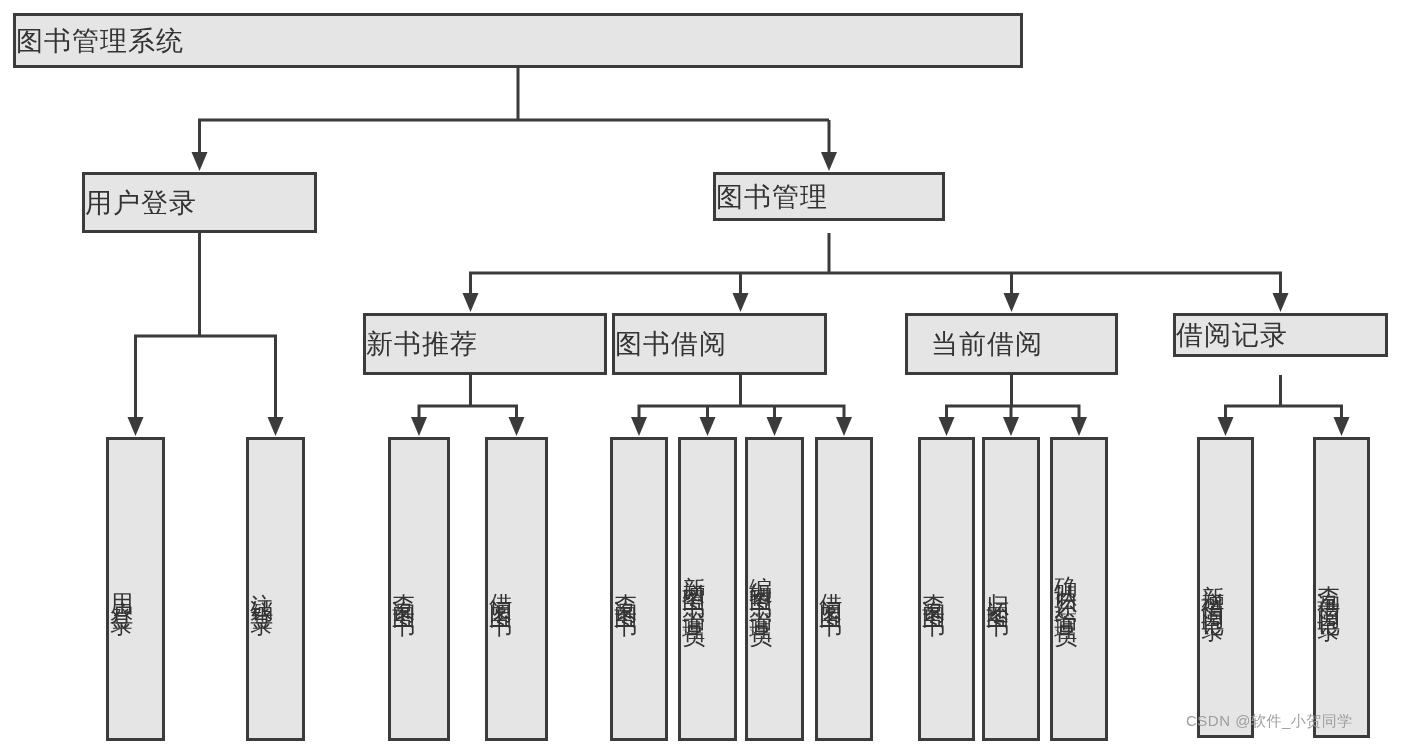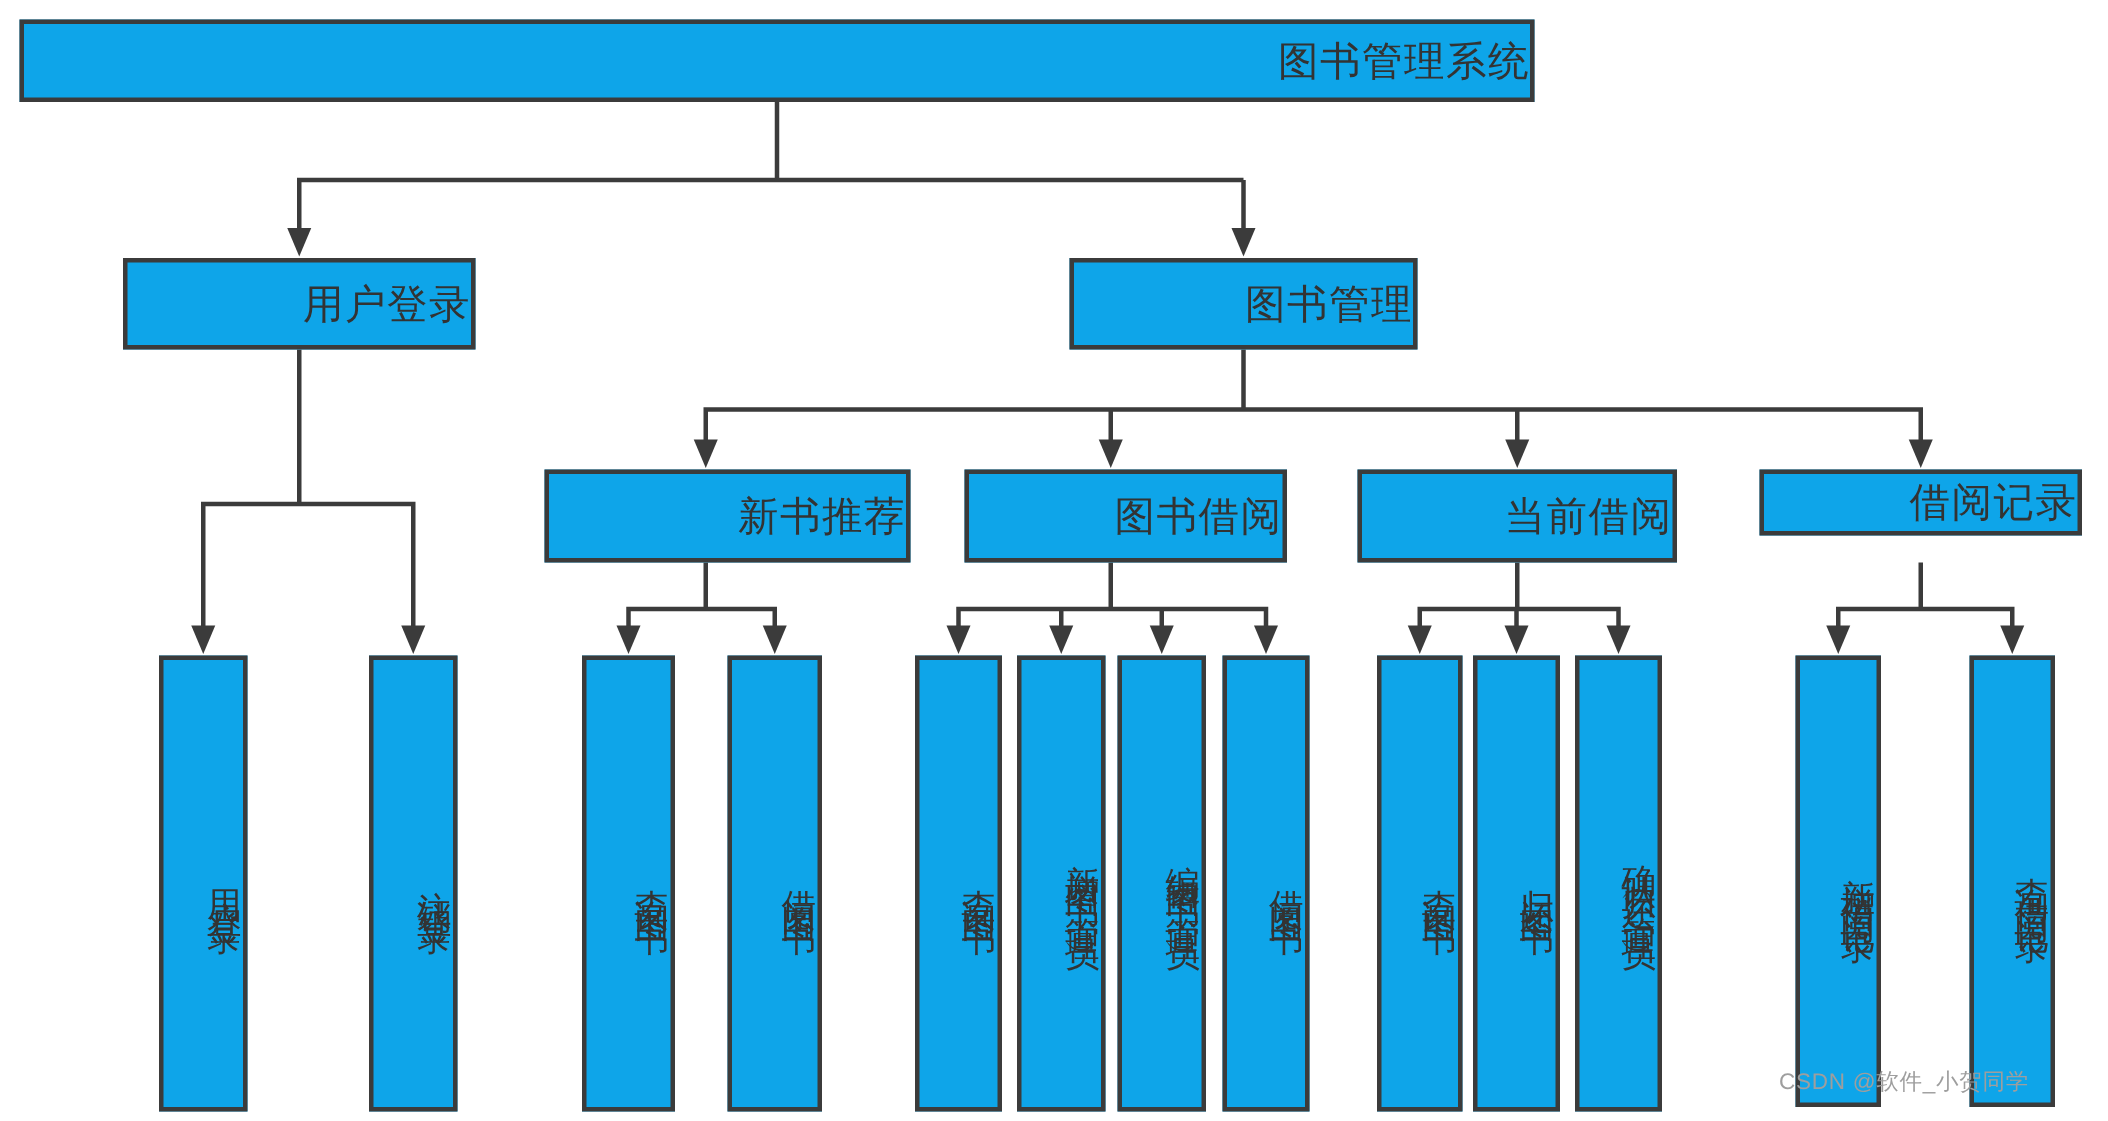--- a/index.html
+++ b/index.html
@@ -13,23 +13,23 @@
     position:relative;
     width:1405px;height:747px;
     background:var(--bg);
     overflow:hidden;
     font-family:"Liberation Sans", sans-serif;
   }
   #wires{position:absolute;left:0;top:0;width:1405px;height:747px;}
   .node{
     position:absolute;
     box-sizing:border-box;
-    background:#0ea5e9;
+    background:#e5e5e5;
     border:3px solid var(--line);
-    display:flex;align-items:center;justify-content:flex-end;
+    display:flex;align-items:center;justify-content:flex-start;
     color:var(--text);
   }
   .hnode{font-size:27px;letter-spacing:1px;}
   .vnode .vtext{
     writing-mode:vertical-rl;
     text-orientation:mixed;
     font-size:23px;
     letter-spacing:7px;
     line-height:1.1;
     color:var(--text);
@@ -85,28 +85,28 @@
     <polygon points="1333.5,417 1349.5,417 1341.5,436" fill="#3b3b3b" stroke="none"></polygon>
   </svg>
 
   <div class="node hnode" style="left:13px;top:13px;width:1010px;height:55px;">
     <span>图书管理系统</span>
   </div>
 
   <div class="node hnode" style="left:82px;top:172px;width:235px;height:61px;">
     <span>用户登录</span>
   </div>
-  <div class="node hnode" style="left:713px;top:172px;width:232px;height:61px;">
+  <div class="node hnode" style="left:713px;top:172px;width:232px;height:49px;">
     <span>图书管理</span>
   </div>
 
   <div class="node hnode" style="left:363px;top:313px;width:244px;height:62px;">
     <span>新书推荐</span>
   </div>
-  <div class="node hnode" style="left:643px;top:313px;width:215px;height:62px;">
+  <div class="node hnode" style="left:612px;top:313px;width:215px;height:62px;">
     <span>图书借阅</span>
   </div>
   <div class="node hnode" style="left:905px;top:313px;width:213px;height:62px;padding-left:23px;">
     <span>当前借阅</span>
   </div>
   <div class="node hnode" style="left:1173px;top:313px;width:215px;height:44px;">
     <span>借阅记录</span>
   </div>
 
   <div class="node vnode" style="left:106px;top:437px;width:59px;height:304px;">

